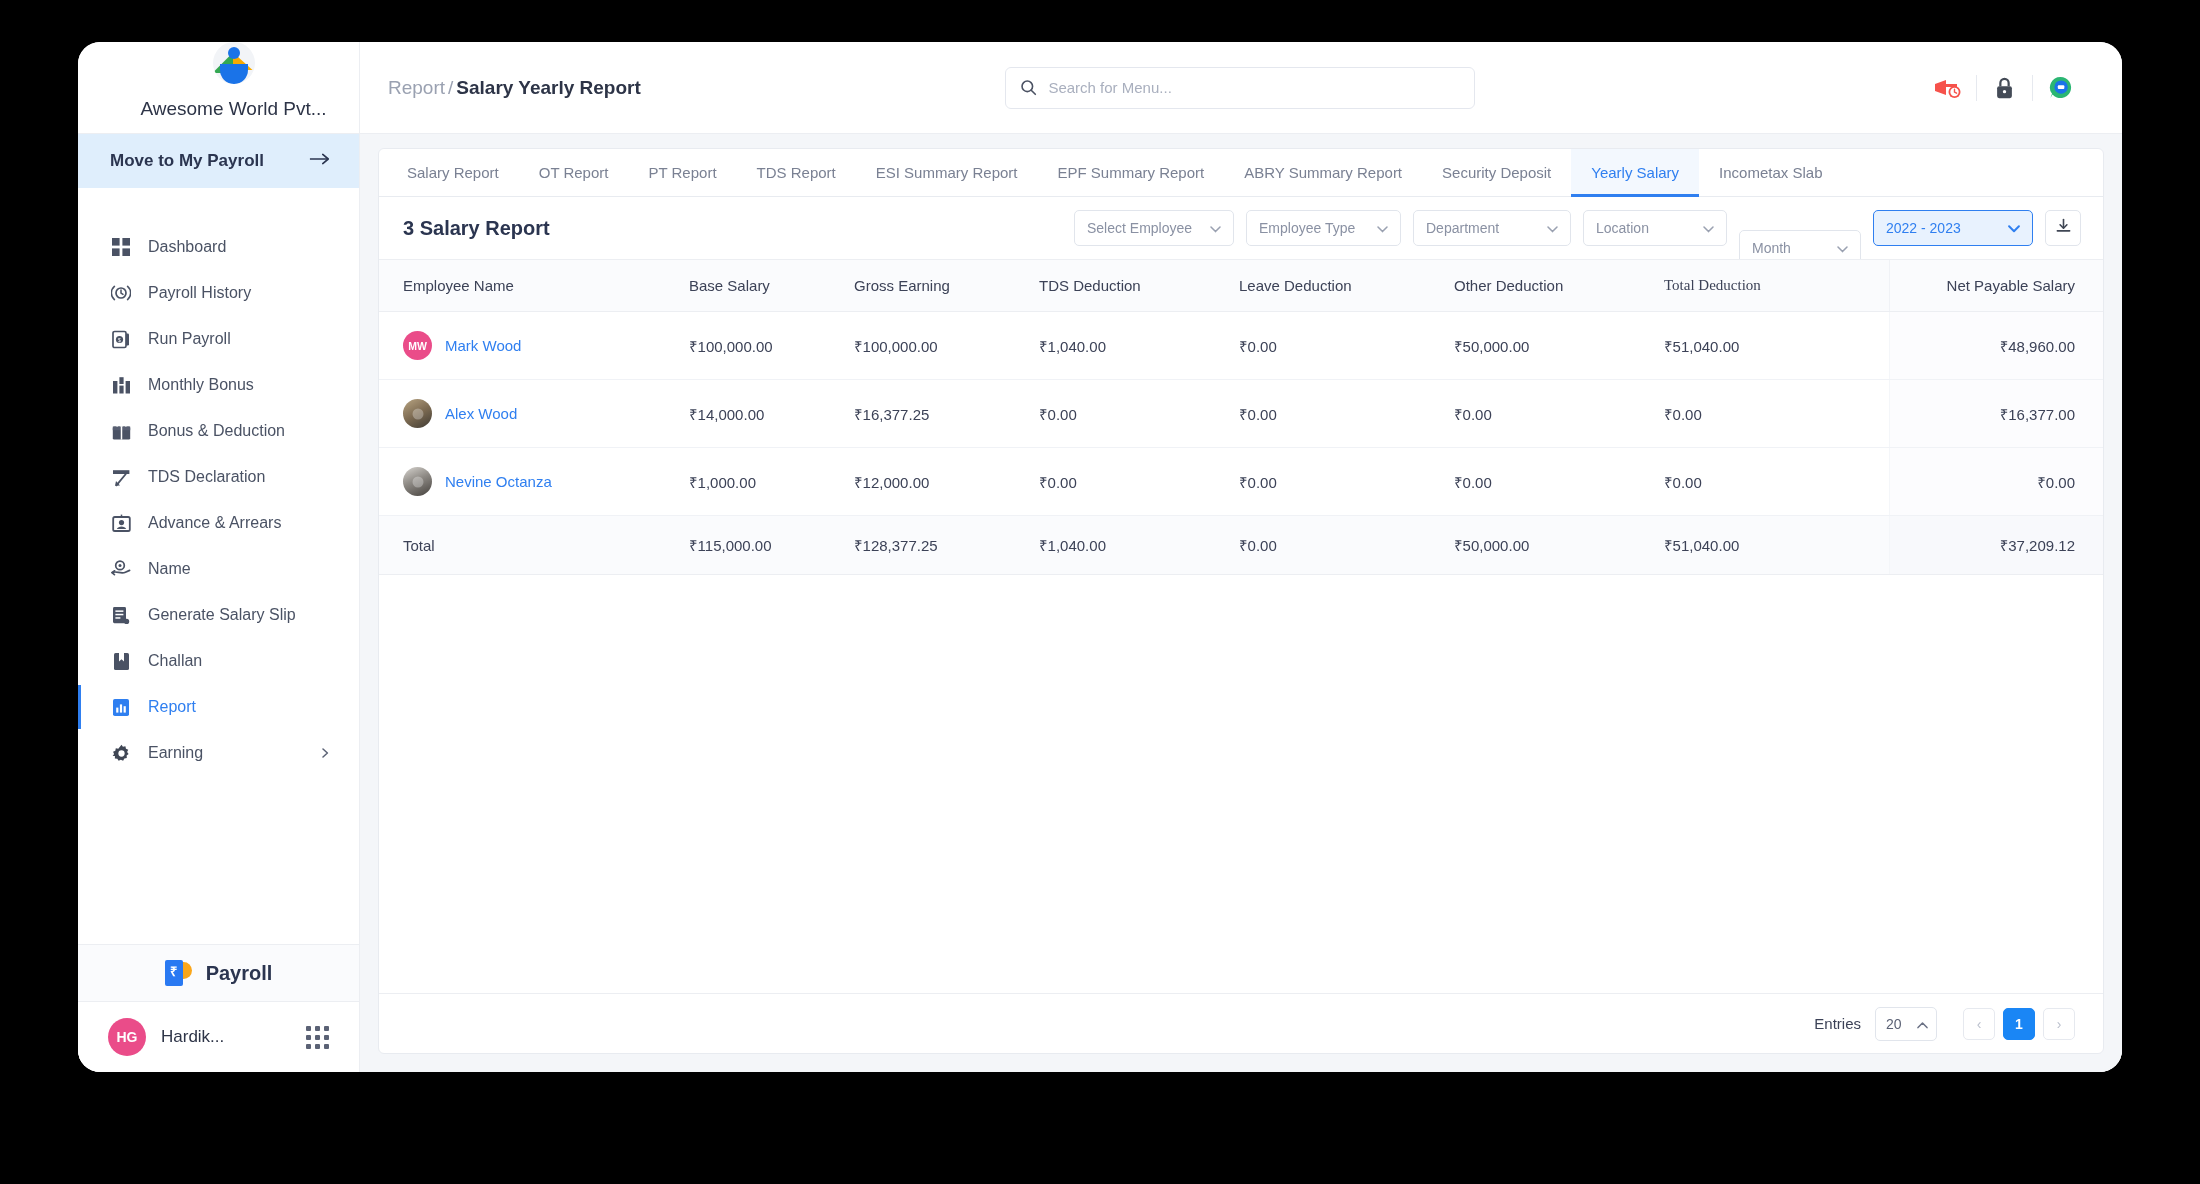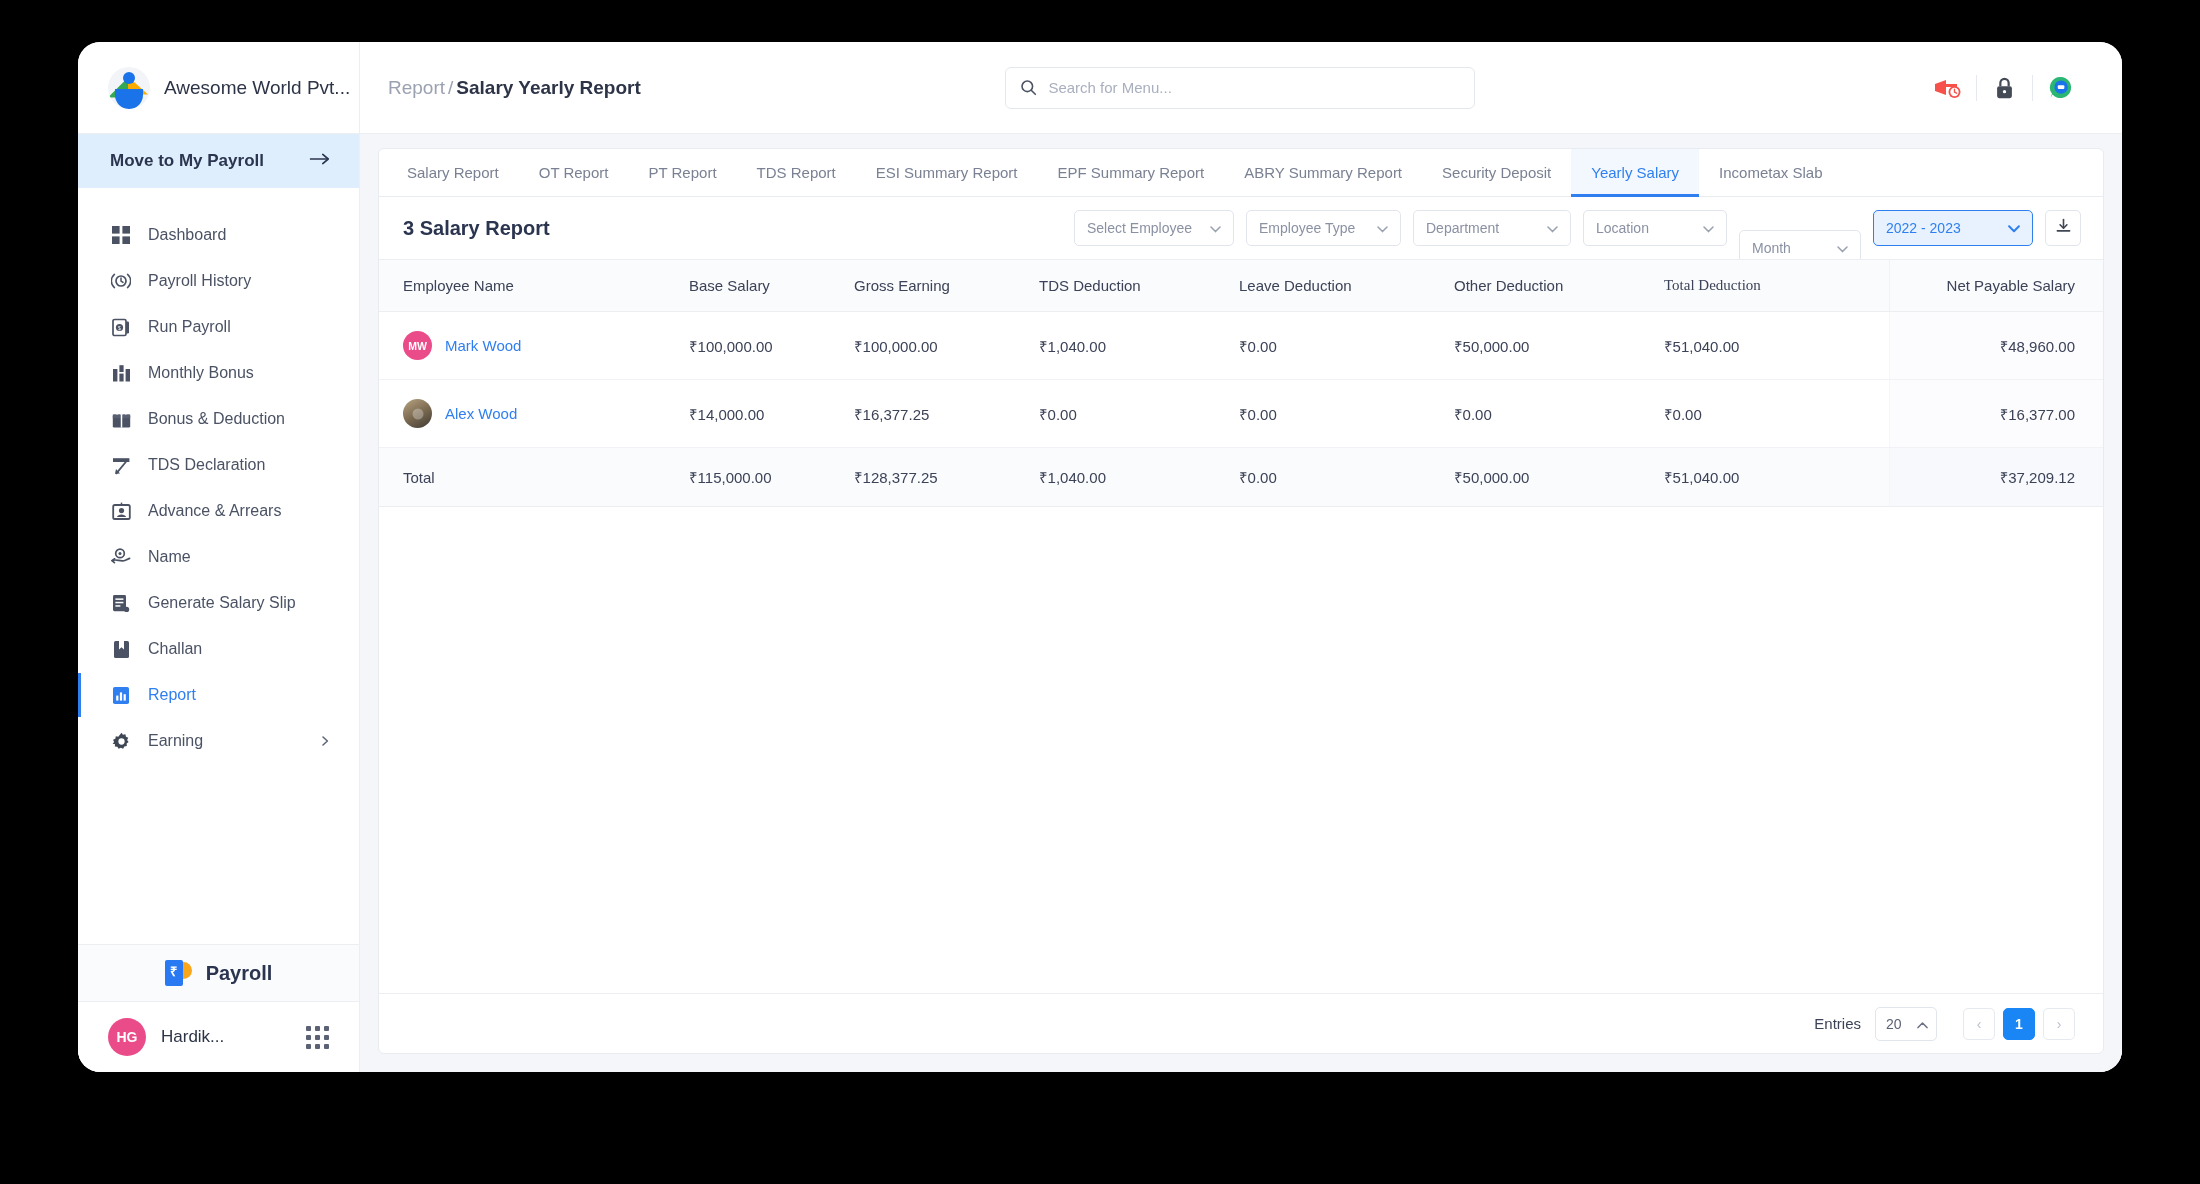--- a/index.html
+++ b/index.html
@@ -32,20 +32,21 @@
     background: #fff;
   }
   .brand {
     width: 282px;
     height: 100%;
     display: flex;
     align-items: center;
     gap: 14px;
     padding-left: 30px;
     border-right: 1px solid #eceef2;
+    flex-direction: column;
   }
   .brand-logo {
     width: 42px; height: 42px;
     border-radius: 50%;
     background: #f2f4f7;
     position: relative;
     overflow: hidden;
     flex: 0 0 42px;
   }
   .brand-logo .lg-green {
@@ -142,21 +143,21 @@
     background: #dfeefc;
     display: flex; align-items: center;
     justify-content: space-between;
     padding: 0 28px 0 32px;
   }
   .move-payroll .mp-label {
     font-size: 17px; font-weight: 700; color: #2b3550;
     white-space: nowrap;
   }
   .nav {
-    padding-top: 24px;
+    padding-top: 36px;
     flex: 1 1 auto;
     overflow: hidden;
   }
   .nav-item {
     height: 46px;
     display: flex; align-items: center;
     gap: 16px;
     padding-left: 32px;
     position: relative;
     font-size: 16px;
@@ -793,20 +794,35 @@
                   </span>
                 </td>
                 <td>₹14,000.00</td>
                 <td>₹16,377.25</td>
                 <td>₹0.00</td>
                 <td>₹0.00</td>
                 <td>₹0.00</td>
                 <td>₹0.00</td>
                 <td class="c-net">₹16,377.00</td>
               </tr>
+              <tr>
+                <td class="c-name">
+                  <span class="emp-cell">
+                    <span class="avatar photo-b"></span>
+                    <span class="emp-name">Nevine Octanza</span>
+                  </span>
+                </td>
+                <td>₹1,000.00</td>
+                <td>₹12,000.00</td>
+                <td>₹0.00</td>
+                <td>₹0.00</td>
+                <td>₹0.00</td>
+                <td>₹0.00</td>
+                <td class="c-net">₹0.00</td>
+              </tr>
               <tr class="total-row">
                 <td class="c-name">Total</td>
                 <td>₹115,000.00</td>
                 <td>₹128,377.25</td>
                 <td>₹1,040.00</td>
                 <td>₹0.00</td>
                 <td>₹50,000.00</td>
                 <td>₹51,040.00</td>
                 <td class="c-net">₹37,209.12</td>
               </tr>

